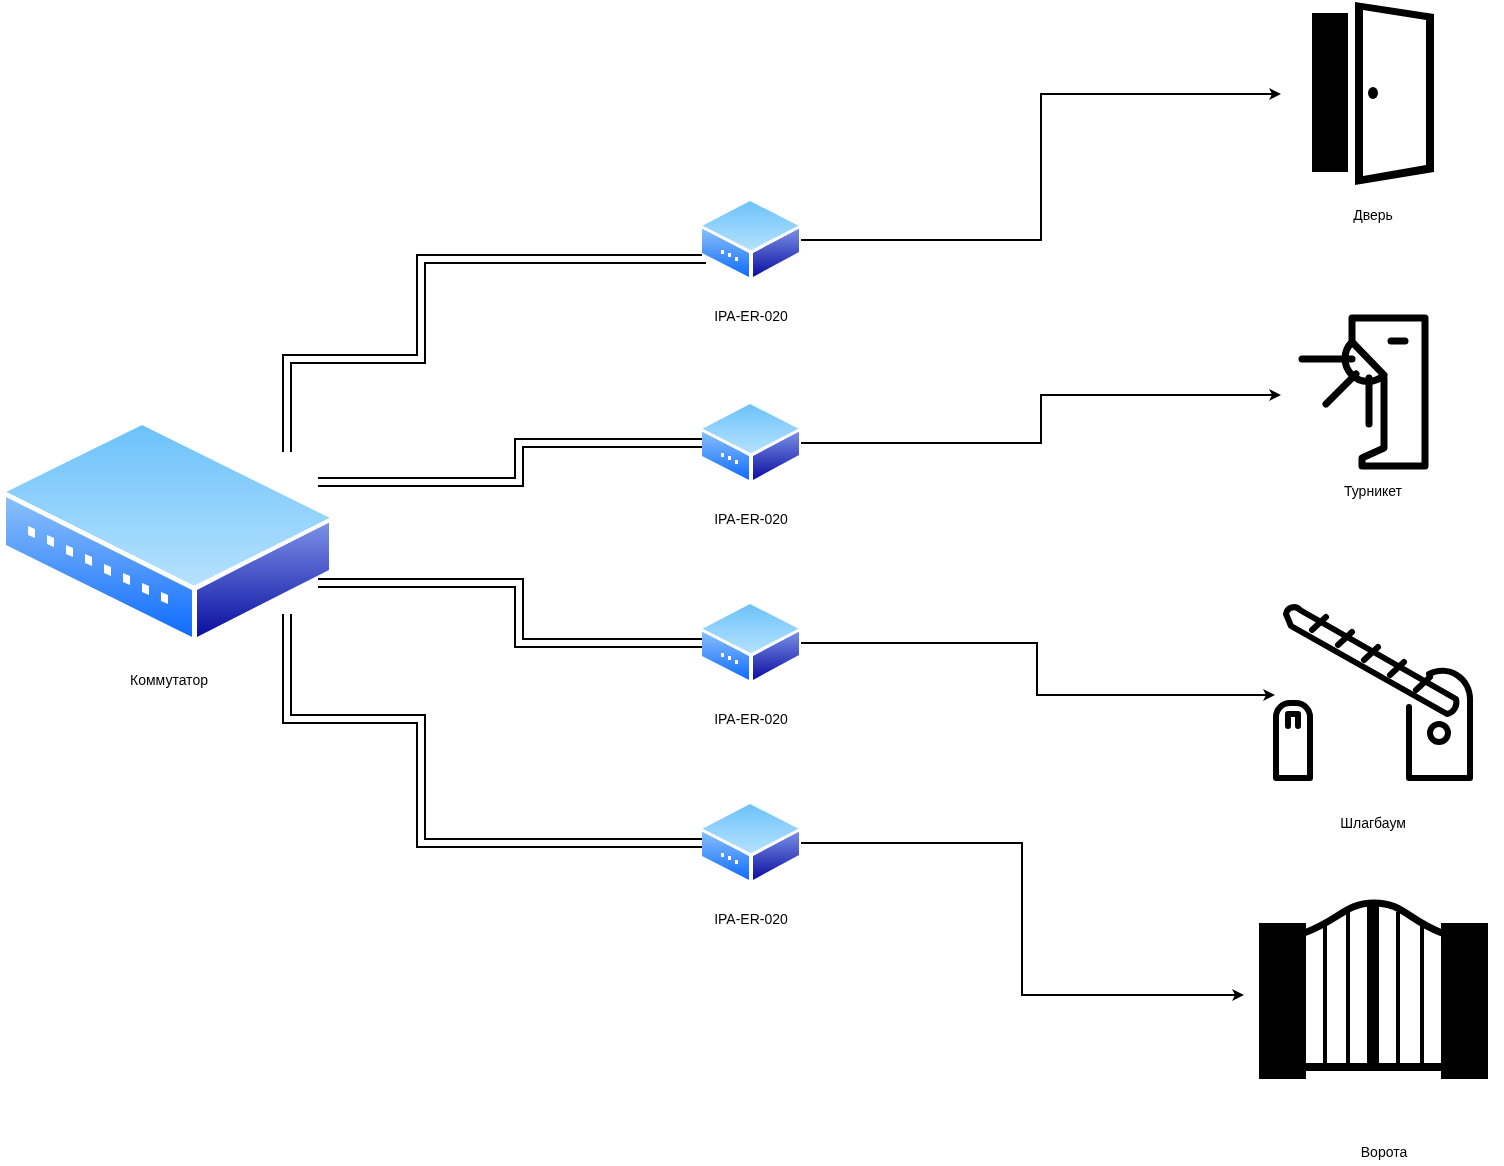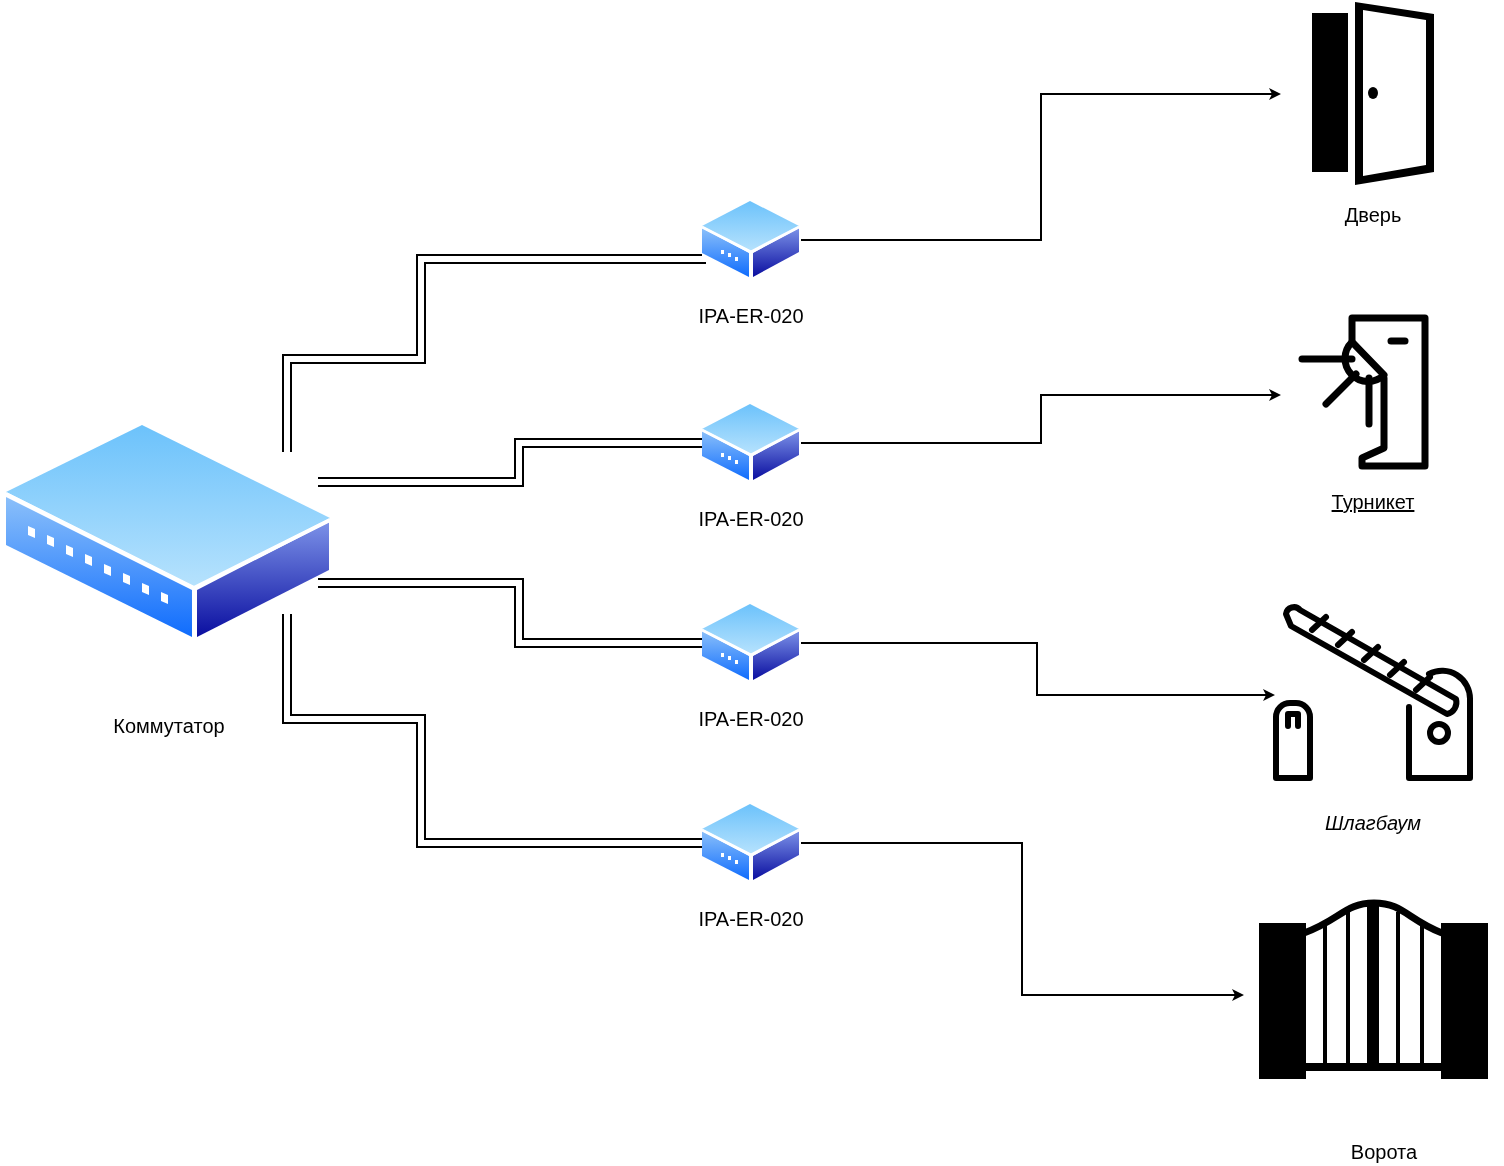--- a/index.html
+++ b/index.html
@@ -1,18 +1,18 @@
 <!DOCTYPE html>
 <html><head>
 <meta charset="utf-8">
 <style>
   html, body { margin:0; padding:0; background:#ffffff; }
   body { width:1504px; height:1166px; position:relative; overflow:hidden; font-family:"Liberation Sans", sans-serif; }
   #canvas { position:absolute; left:0; top:0; }
-  .label { position:absolute; font-size:20px; color:#000; text-align:center; white-space:nowrap; transform:translateX(-50%); line-height:26px; }
+  .label { position:absolute; font-size:14px; color:#000; text-align:center; white-space:nowrap; transform:translateX(-50%); line-height:26px; }
 </style>
 </head>
 <body>
 
 <svg id="canvas" width="1504" height="1166" viewBox="0 0 1504 1166" xmlns="http://www.w3.org/2000/svg">
   <defs>
     <linearGradient id="topG" x1="0" y1="0" x2="0" y2="1">
       <stop offset="0" stop-color="#6cc2fb"></stop>
       <stop offset="1" stop-color="#b6e2fd"></stop>
     </linearGradient>
@@ -157,21 +157,21 @@
     <g fill="#000">
       <rect x="1323" y="925" width="4" height="140"></rect>
       <rect x="1346" y="912" width="4" height="153"></rect>
       <rect x="1367" y="905" width="12" height="160"></rect>
       <rect x="1396" y="912" width="4" height="153"></rect>
       <rect x="1420" y="925" width="4" height="140"></rect>
     </g>
   </g>
 </svg>
 
-<div class="label" style="left:169px; top:667px;margin-top:46px;">Коммутатор</div>
+<div class="label" style="left:169px; top:667px;">Коммутатор</div>
 <div class="label" style="left:751px; top:303px;">IPA-ER-020</div>
 <div class="label" style="left:751px; top:506px;">IPA-ER-020</div>
 <div class="label" style="left:751px; top:706px;">IPA-ER-020</div>
 <div class="label" style="left:751px; top:906px;">IPA-ER-020</div>
 <div class="label" style="left:1373px; top:202px;">Дверь</div>
-<div class="label" style="left:1373px; top:489px;text-decoration:underline;">Турникет</div>
-<div class="label" style="left:1373px; top:810px;font-style:italic;">Шлагбаум</div>
+<div class="label" style="left:1373px; top:478px;">Турникет</div>
+<div class="label" style="left:1373px; top:810px;">Шлагбаум</div>
 <div class="label" style="left:1373px; top:1139px;margin-left:11px;">Ворота</div>
 
 </body></html>

